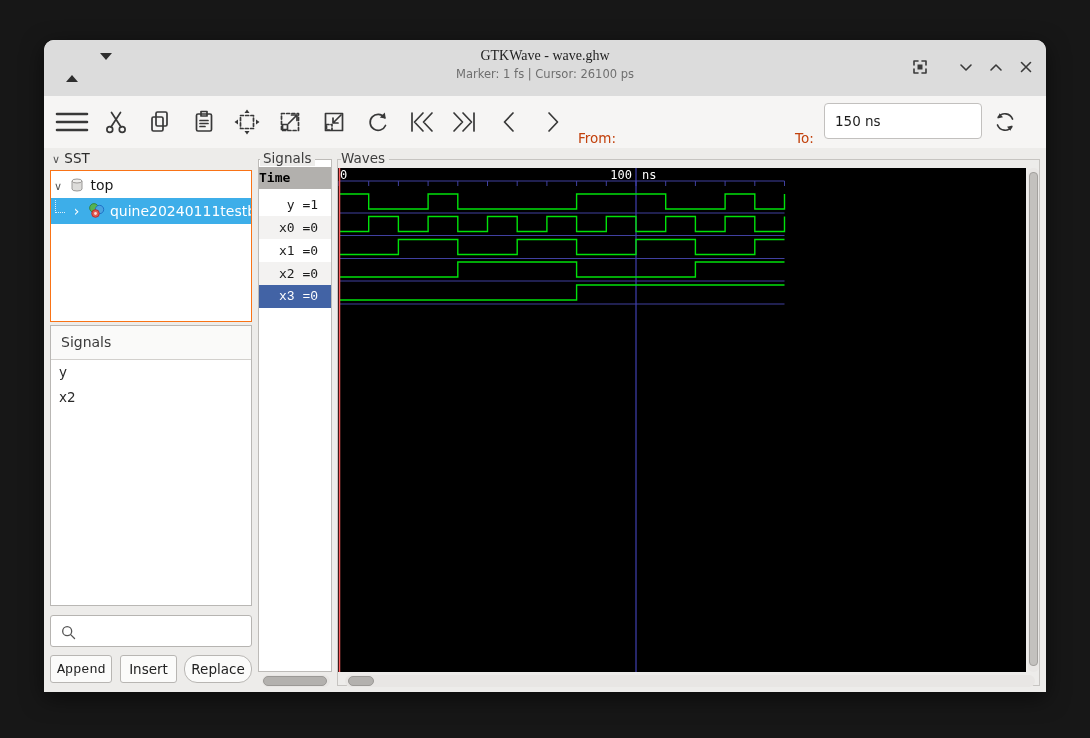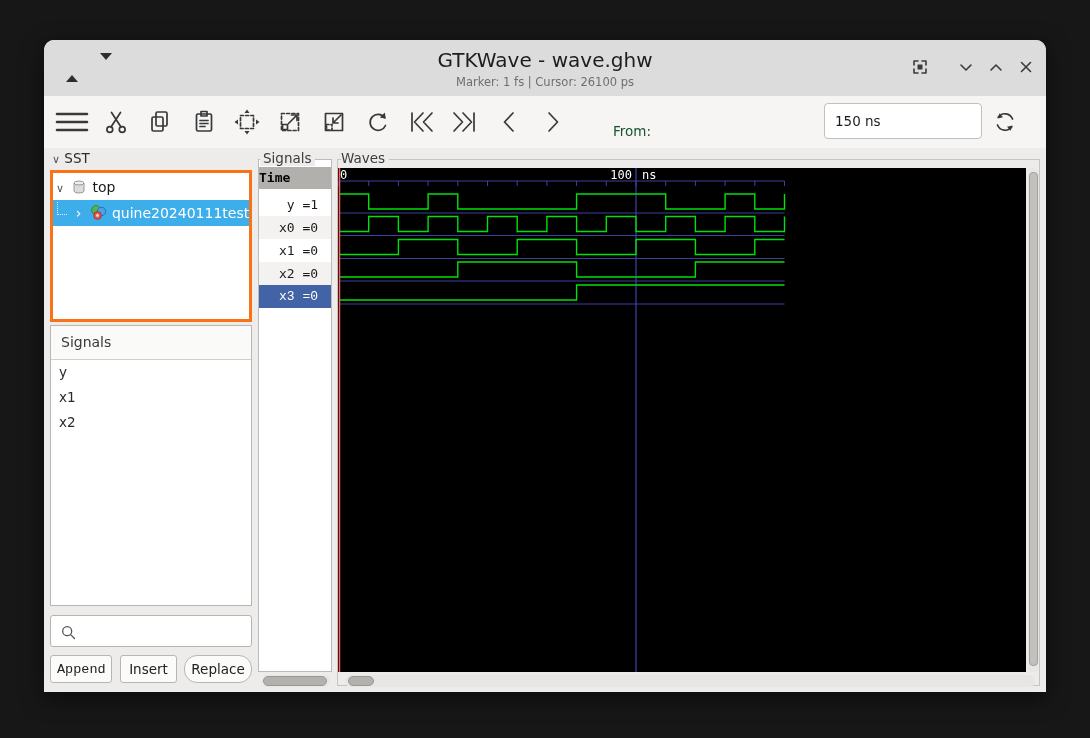--- a/index.html
+++ b/index.html
@@ -4,45 +4,45 @@
 <style>
   html,body{margin:0;padding:0;background:#171717;}
   .screen{position:relative;width:1090px;height:738px;background:#171717;overflow:hidden;
           font-family:"DejaVu Sans","Liberation Sans",sans-serif;}
   .window{position:absolute;left:44px;top:40px;width:1002px;height:652px;background:#edecea;
           border-radius:10px 10px 4px 4px;box-shadow:0 6px 22px rgba(0,0,0,.55);}
   
   .titlebar{position:absolute;left:0;top:0;width:100%;height:56px;background:#dcdcdc;
             border-radius:10px 10px 0 0;border-bottom:1px solid #c6c6c6;}
   .tb-center{position:absolute;left:0;right:0;top:8px;text-align:center;}
-  .tb-title{font-size:20px;color:#1d1d1d;}
+  .tb-title{font-size:14px;color:#1d1d1d;font-family:Liberation Serif, serif;}
   .tb-subtitle{font-size:11.5px;color:#6f6f6f;margin-top:3px;}
   .tri-up{width:0;height:0;border-left:6px solid transparent;border-right:6px solid transparent;
           border-bottom:7px solid #2e2e2e;}
   .tri-down{width:0;height:0;border-left:6px solid transparent;border-right:6px solid transparent;
           border-top:7px solid #2e2e2e;}
   .tb-btn{position:absolute;top:20px;background:none;border:none;padding:0;cursor:default;}
   .tb-ico{stroke:#3a3a3a;stroke-width:1.6;fill:none;stroke-linecap:round;stroke-linejoin:round;}
   
   .toolbar{position:absolute;left:0;top:56px;width:100%;height:52px;background:#f6f5f4;
            border-bottom:1px solid #d8d6d4;}
   .tool{position:absolute;top:12px;background:none;border:none;padding:0;}
   .tico{stroke:#383838;stroke-width:1.7;fill:none;stroke-linecap:round;stroke-linejoin:round;}
-  .tlabel{position:absolute;top:27px;font-size:13.5px;color:#14532d;margin-left:35px;}
+  .tlabel{position:absolute;top:34px;font-size:13.5px;color:#c2410c;}
   .tinput{position:absolute;top:7px;height:36px;background:#fff;border:1px solid #c2c0be;
           border-radius:4px;font-size:13.5px;color:#1c1c1c;padding:0 10px;box-sizing:border-box;
           font-family:"DejaVu Sans","Liberation Sans",sans-serif;}
   
   .content{position:absolute;left:0;top:108px;width:1002px;height:544px;background:#edecea;}
   .frame-label{font-size:13.5px;color:#3c3c3c;}
   
   .sst-header{position:absolute;left:8px;top:2px;font-size:13.5px;color:#2c2c2c;}
   .chev{color:#555;font-size:11px;}
   .tree-box{position:absolute;left:6px;top:22px;width:202px;height:152px;background:#fff;
-            border:3px solid #f97316;box-sizing:border-box;overflow:hidden;}
+            border:1px solid #f97316;box-sizing:border-box;overflow:hidden;}
   .tree-row{position:relative;height:25px;line-height:25px;font-size:14px;color:#1a1a1a;white-space:nowrap;}
   .tree-row.sel{background:#3daee9;color:#fff;height:26px;line-height:26px;}
   .tree-exp{display:inline-block;width:14px;text-align:center;}
   .tree-ico{display:inline-block;vertical-align:-3px;margin-right:5px;}
   .dotline{display:inline-block;width:9px;height:12px;border-left:1px dotted #dff0fa;
            border-bottom:1px dotted #dff0fa;vertical-align:3px;margin-left:4px;}
   .panel{position:absolute;left:6px;top:177px;width:202px;height:281px;background:#fff;
          border:1px solid #b9b7b4;box-sizing:border-box;}
   .panel-header{height:33px;line-height:33px;background:#fafaf9;border-bottom:1px solid #d2d0cd;
                 padding-left:10px;font-size:14px;color:#3a3a3a;}
@@ -232,21 +232,20 @@
               <circle cx="7.5" cy="11.5" r="3.8" fill="#e05a50" stroke="#b71c1c" stroke-width="0.8"></circle>
               <circle cx="7.5" cy="11.5" r="1.4" fill="#fbd9d6"></circle>
             </svg>
           </span><span>quine20240111testbench</span>
         </div>
       </div>
 
       <div class="panel">
         <div class="panel-header">Signals</div>
         <div class="sig-row">y</div>
-        <div class="sig-row">x1</div>
         <div class="sig-row">x2</div>
       </div>
 
       <div class="search-box">
         <svg width="18" height="18" viewBox="0 0 22 22" style="position:absolute;left:8px;top:7px;">
           <circle cx="10" cy="10" r="5.5" fill="none" stroke="#555" stroke-width="1.6"></circle>
           <path d="M14.2 14.2 L19 19" stroke="#555" stroke-width="1.6" stroke-linecap="round"></path>
         </svg>
         <input style="position: absolute; left: 30px; top: 3px; width: 165px; height: 24px; border: none; outline: none; font-size: 13px; background: transparent;" placeholder="">
       </div>

